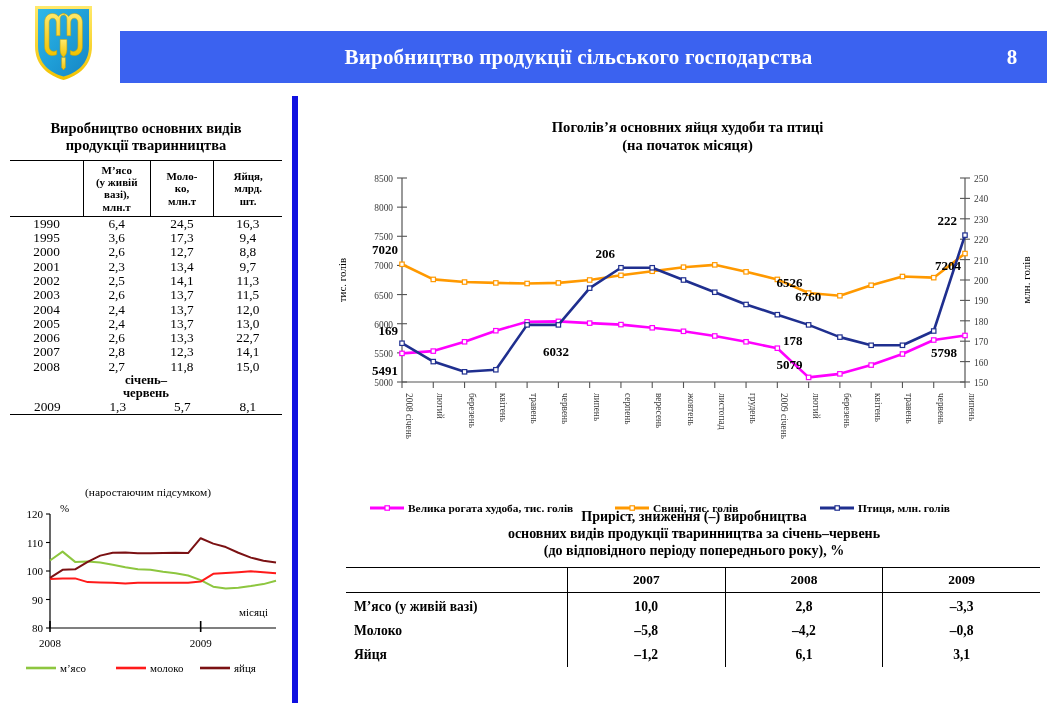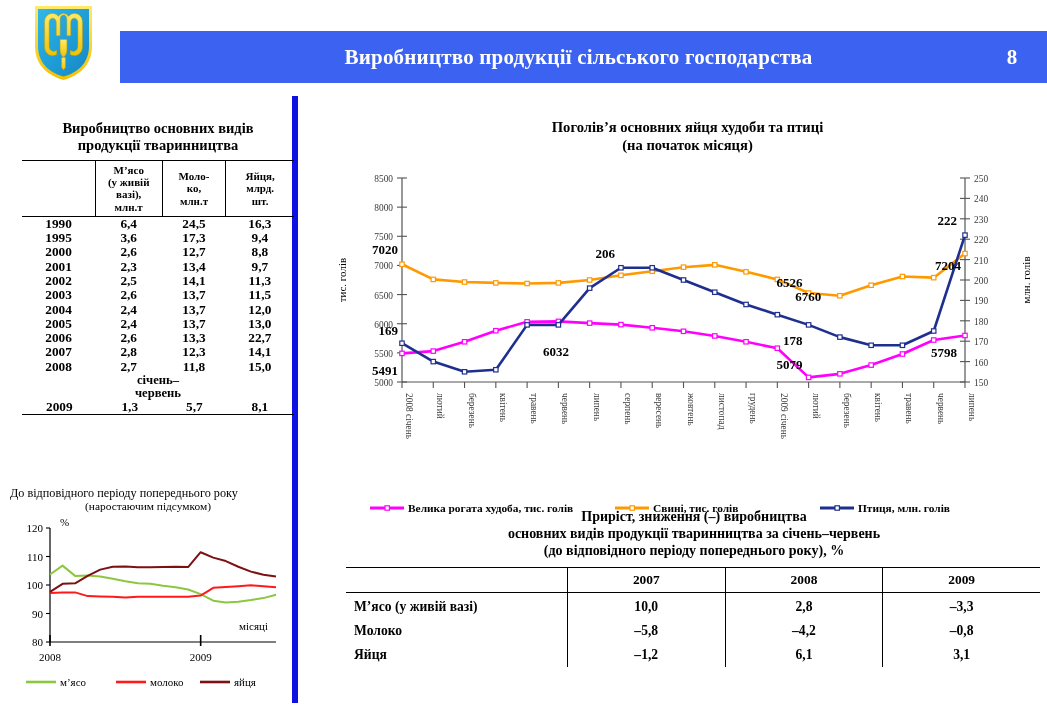--- a/index.html
+++ b/index.html
@@ -18,32 +18,32 @@
     flex:1;text-align:center;color:#ffffff;font-weight:bold;font-size:21px;
     letter-spacing:.2px;padding-left:60px;
   }
   #slide-number{
     color:#ffffff;font-weight:bold;font-size:21px;width:70px;text-align:center;
   }
   
   #divider{position:absolute;left:292px;top:96px;width:6px;height:607px;background:#1010e0;}
 
   
-  #left-block{position:absolute;left:18px;top:120px;width:280px;}
+  #left-block{position:absolute;left:6px;top:120px;width:280px;}
   .blk-title{text-align:center;font-weight:bold;font-size:14.5px;line-height:17px;}
   table.t1{border-collapse:collapse;margin:6px auto 0 auto;width:272px;font-size:13.5px;}
   table.t1 th,table.t1 td{padding:0;}
   table.t1 thead th{
     border-top:1.6px solid #000;border-bottom:1.6px solid #000;
     font-weight:bold;font-size:11px;line-height:12.2px;vertical-align:middle;
     padding:3px 2px;text-align:center;
   }
   table.t1 thead th.c1{border-left:none;}
   .vl{border-left:1.3px solid #000;}
-  table.t1 tbody td{font-weight:bold;font-size:13.3px;line-height:14.3px;text-align:center;padding:0 2px;}
+  table.t1 tbody td{font-weight:normal;font-size:13.3px;line-height:14.3px;text-align:center;padding:0 2px;}
   table.t1 tbody td.yr{width:74px;}
   #t1-bottomrule{border-top:1.6px solid #000;width:272px;margin:0 auto;}
   .subhead{font-weight:bold;font-size:12.6px;line-height:13px;text-align:center;}
 
   
   #chart2-wrap{position:absolute;left:4px;top:486px;width:288px;}
   #chart2-title{text-align:left;font-size:12.2px;line-height:14px;padding-left:6px;}
   #chart2-sub{text-align:center;font-size:11.4px;}
   #chart2-svg{display:block;margin-top:2px;}
 
@@ -211,21 +211,20 @@
         <td style="width:66px">1,3</td>
         <td style="width:62px">5,7</td>
         <td style="width:68px">8,1</td>
       </tr>
     </tbody>
   </table>
   <div id="t1-bottomrule"></div>
 </div>
 
 <div id="chart2-wrap">
-  <div id="chart2-title">До відповідного періоду попереднього року</div>
   <div id="chart2-sub">(наростаючим підсумком)</div>
   <svg id="chart2-svg" width="288" height="180" viewBox="0 0 288 180">
       <line x1="46" y1="14" x2="46" y2="128" stroke="#000" stroke-width="1.2"></line>
       <line x1="46" y1="128" x2="272" y2="128" stroke="#000" stroke-width="1.2"></line>
       <line x1="42" y1="128" x2="46" y2="128" stroke="#000" stroke-width="1.1"></line>
       <text x="39" y="132" text-anchor="end" class="c2lbl">80</text>
       <line x1="42" y1="99.5" x2="46" y2="99.5" stroke="#000" stroke-width="1.1"></line>
       <text x="39" y="103.5" text-anchor="end" class="c2lbl">90</text>
       <line x1="42" y1="71" x2="46" y2="71" stroke="#000" stroke-width="1.1"></line>
       <text x="39" y="75" text-anchor="end" class="c2lbl">100</text>

